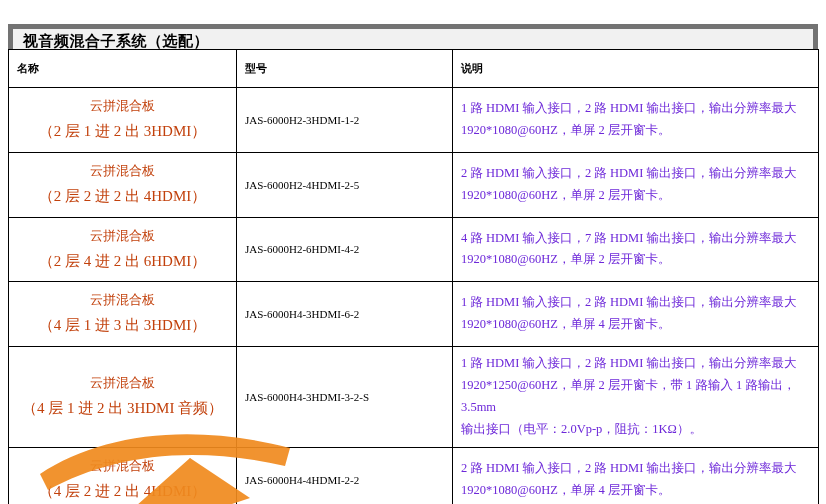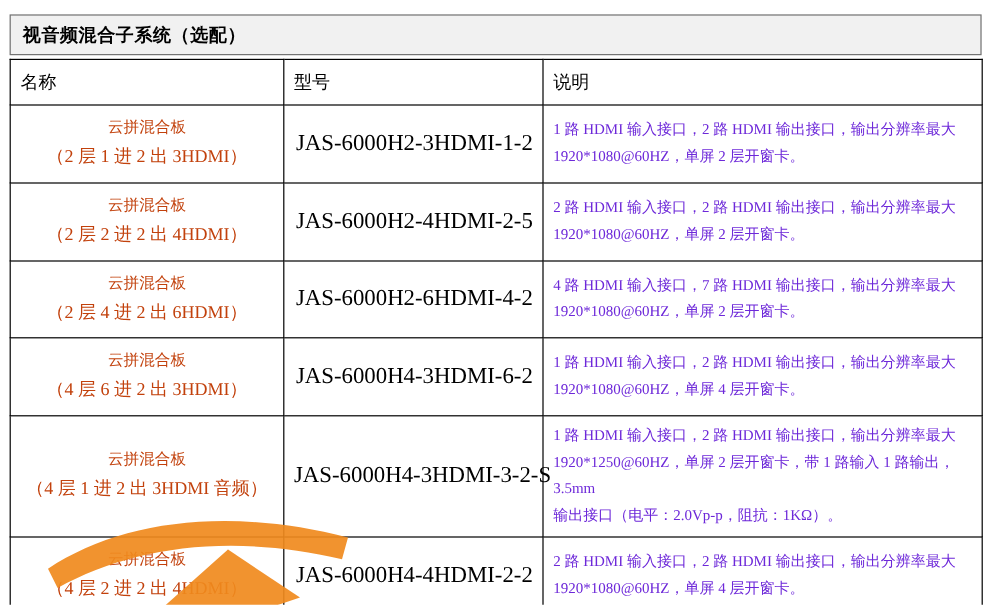--- a/index.html
+++ b/index.html
@@ -17,25 +17,25 @@
   .page {
     position: relative;
     width: 826px;
     height: 504px;
     box-sizing: border-box;
     background: #ffffff;
   }
   .doc-title {
     position: absolute;
     left: 8px;
-    top: 12px;
+    top: 24px;
     width: 810px;
     height: 34px;
     box-sizing: border-box;
-    border: 1px solid #737373;
+    border: 5px solid #737373;
     background: #f1f1f1;
     display: flex;
     align-items: center;
     padding-left: 10px;
     font-size: 15px;
     font-weight: bold;
     color: #000000;
     letter-spacing: 0.5px;
   }
   table.spec {
@@ -46,22 +46,22 @@
     border-collapse: collapse;
     table-layout: fixed;
   }
   table.spec td, table.spec th {
     border: 1px solid #000000;
     vertical-align: middle;
     padding: 6px 8px;
     box-sizing: border-box;
   }
   thead th {
-    font-size: 15px;
-    font-weight: normal;
+    font-size: 11px;
+    font-weight: bold;
     text-align: left;
     height: 38px;
     background: #ffffff;
     color: #000000;
   }
   col.c1 { width: 228px; }
   col.c2 { width: 216px; }
   col.c3 { width: 366px; }
 
   td.name-cell {
@@ -69,23 +69,23 @@
     font-size: 13px;
     line-height: 1.85;
     color: #c2410c;
     padding: 8px 4px;
   }
   td.name-cell .n2 {
     font-size: 15px;
     white-space: nowrap;
   }
   td.model-cell {
-    font-size: 19px;
+    font-size: 11px;
     color: #000000;
-    text-align: right;
+    text-align: left;
     white-space: nowrap;
   }
   td.desc-cell {
     font-size: 12.5px;
     line-height: 1.75;
     color: #6d28d9;
     text-align: left;
   }
   td.desc-cell .line {
     display: block;
@@ -151,21 +151,21 @@
         </td>
         <td class="model-cell">JAS-6000H2-6HDMI-4-2</td>
         <td class="desc-cell">
           <span class="line">4 路 HDMI 输入接口，7 路 HDMI 输出接口，输出分辨率最大</span>
           <span class="line">1920*1080@60HZ，单屏 2 层开窗卡。</span>
         </td>
       </tr>
       <tr>
         <td class="name-cell">
           <span class="n1">云拼混合板</span><br>
-          <span class="n2">（4 层 6 进 2 出 3HDMI）</span>
+          <span class="n2">（4 层 1 进 3 出 3HDMI）</span>
         </td>
         <td class="model-cell">JAS-6000H4-3HDMI-6-2</td>
         <td class="desc-cell">
           <span class="line">1 路 HDMI 输入接口，2 路 HDMI 输出接口，输出分辨率最大</span>
           <span class="line">1920*1080@60HZ，单屏 4 层开窗卡。</span>
         </td>
       </tr>
       <tr>
         <td class="name-cell">
           <span class="n1">云拼混合板</span><br>

